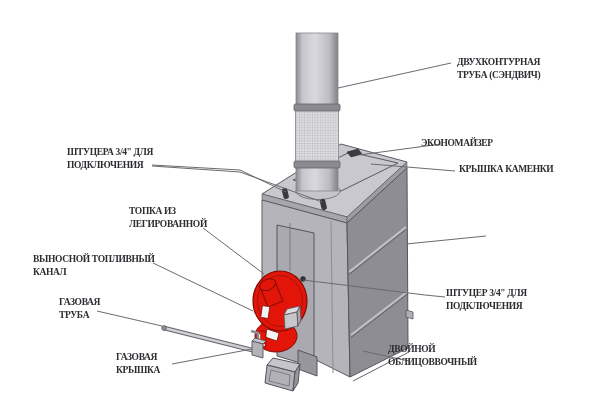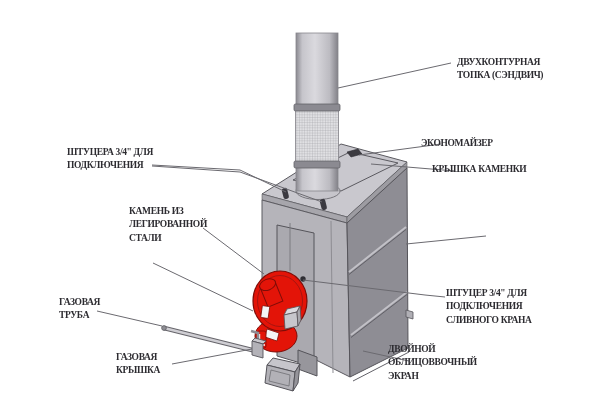--- a/index.html
+++ b/index.html
@@ -121,46 +121,47 @@
     <polyline points="152,166 240,172 322,202"></polyline>
     <polyline points="203,228 264,274"></polyline>
     <polyline points="153,263 253,311"></polyline>
     <polyline points="97,311 162,326"></polyline>
     <polyline points="172,364 252,349"></polyline>
   </g>
 </svg>
 
   <div class="lbl" style="left:457px;top:56px">
     <div>ДВУХКОНТУРНАЯ</div>
-    <div>ТОПКА (СЭНДВИЧ)</div>
+    <div>ТРУБА (СЭНДВИЧ)</div>
   </div>
   <div class="lbl" style="left:421px;top:137px">
     <div>ЭКОНОМАЙЗЕР</div>
   </div>
-  <div class="lbl" style="left:432px;top:163px">
+  <div class="lbl" style="left:459px;top:163px">
     <div>КРЫШКА КАМЕНКИ</div>
   </div>
   <div class="lbl" style="left:446px;top:287px">
     <div>ШТУЦЕР 3/4" ДЛЯ</div>
     <div>ПОДКЛЮЧЕНИЯ</div>
-    <div>СЛИВНОГО КРАНА</div>
   </div>
   <div class="lbl" style="left:388px;top:343px">
     <div>ДВОЙНОЙ</div>
     <div>ОБЛИЦОВВОЧНЫЙ</div>
-    <div>ЭКРАН</div>
   </div>
   <div class="lbl" style="left:67px;top:146px">
     <div>ШТУЦЕРА 3/4" ДЛЯ</div>
     <div>ПОДКЛЮЧЕНИЯ</div>
   </div>
   <div class="lbl" style="left:129px;top:205px">
-    <div>КАМЕНЬ ИЗ</div>
+    <div>ТОПКА ИЗ</div>
     <div>ЛЕГИРОВАННОЙ</div>
-    <div>СТАЛИ</div>
+  </div>
+  <div class="lbl" style="left:33px;top:253px">
+    <div>ВЫНОСНОЙ ТОПЛИВНЫЙ</div>
+    <div>КАНАЛ</div>
   </div>
   <div class="lbl" style="left:59px;top:296px">
     <div>ГАЗОВАЯ</div>
     <div>ТРУБА</div>
   </div>
   <div class="lbl" style="left:116px;top:351px">
     <div>ГАЗОВАЯ</div>
     <div>КРЫШКА</div>
   </div>
 

